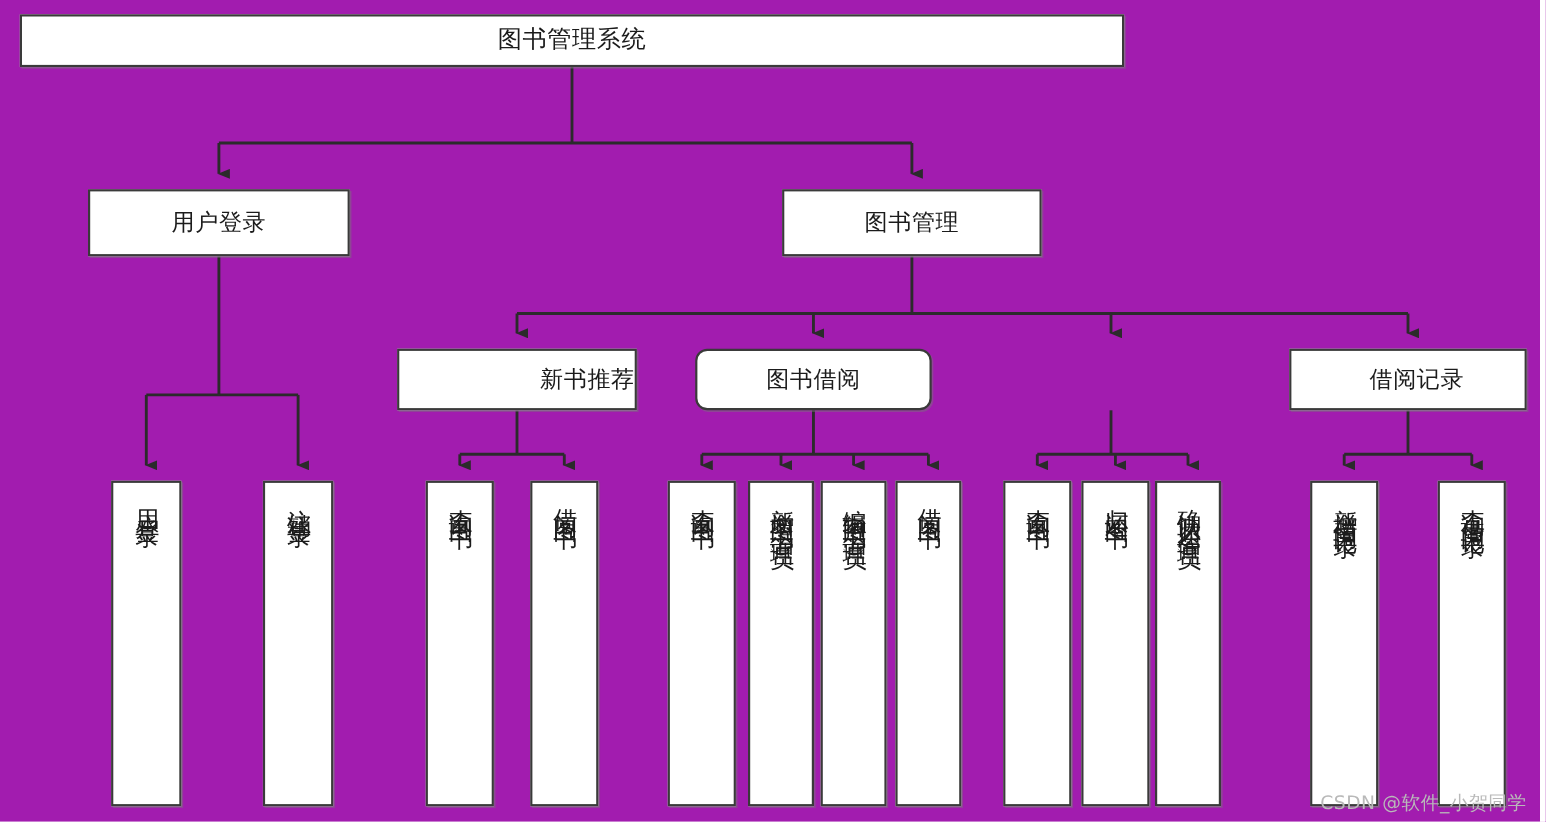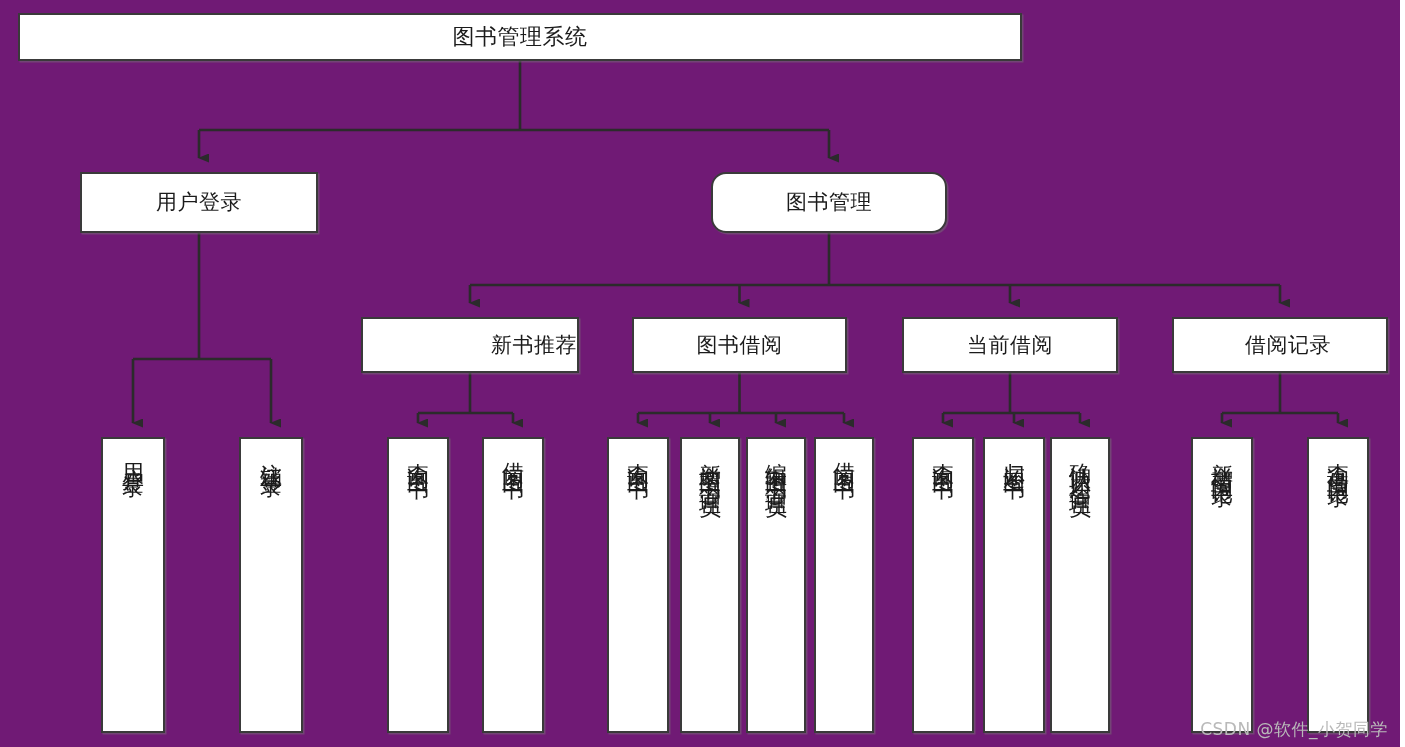--- a/index.html
+++ b/index.html
@@ -8,21 +8,21 @@
     padding: 0;
     background: #ffffff;
   }
   body {
     font-family: "DejaVu Sans", "Liberation Sans", sans-serif;
   }
   #canvas {
     position: relative;
     width: 1400px;
     height: 747px;
-    background: #701a75;
+    background: #a21caf;
     overflow: hidden;
   }
   #wires {
     position: absolute;
     left: 0;
     top: 0;
     width: 1405px;
     height: 747px;
     pointer-events: none;
   }
@@ -120,35 +120,32 @@
   </svg>
 
   <div class="node root horiz" style="left: 18px; top: 13px; width: 1004px; height: 48px;">
     <span class="label">图书管理系统</span>
   </div>
 
   <div class="node horiz" style="left: 80px; top: 172px; width: 238px; height: 61px;">
     <span class="label">用户登录</span>
   </div>
 
-  <div class="node horiz" style="left: 711px; top: 172px; width: 236px; height: 61px; border-radius: 15px;">
+  <div class="node horiz" style="left: 711px; top: 172px; width: 236px; height: 61px;">
     <span class="label">图书管理</span>
   </div>
 
   <div class="node horiz" style="left: 361px; top: 317px; width: 218px; height: 56px; justify-content: flex-end;">
     <span class="label">新书推荐</span>
   </div>
 
-  <div class="node horiz" style="left: 632px; top: 317px; width: 215px; height: 56px;">
+  <div class="node horiz" style="left: 632px; top: 317px; width: 215px; height: 56px; border-radius: 11px;">
     <span class="label">图书借阅</span>
   </div>
 
-  <div class="node horiz" style="left: 902px; top: 317px; width: 216px; height: 56px;">
-    <span class="label">当前借阅</span>
-  </div>
 
   <div class="node horiz" style="left: 1172px; top: 317px; width: 216px; height: 56px; padding-left: 16px;">
     <span class="label">借阅记录</span>
   </div>
 
   <div class="node vert" style="left: 101px; top: 437px; width: 64px; height: 296px;">
     <span class="label">用户登录</span>
   </div>
 
   <div class="node vert" style="left: 239px; top: 437px; width: 64px; height: 296px;">

